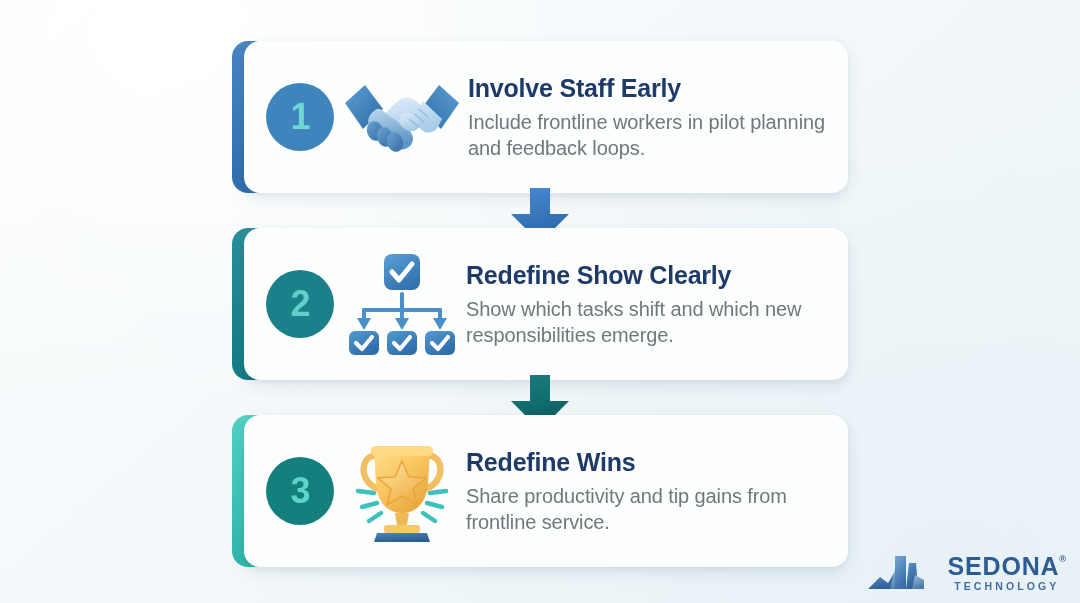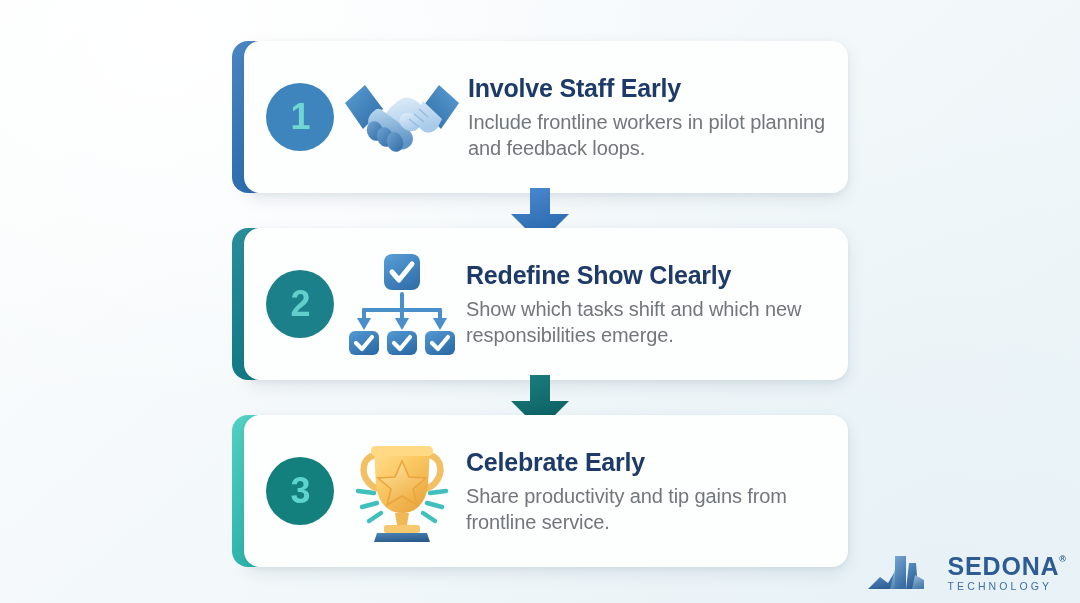--- a/index.html
+++ b/index.html
@@ -110,22 +110,22 @@
   .logo-text { line-height:1; }
   .logo-name {
     font-size:25px; font-weight:700; letter-spacing:.8px;
     color:#2c5c93; position:relative; display:inline-block;
   }
   .logo-reg {
     font-size:9px; vertical-align:top; position:relative; top:1px;
     color:#2c5c93; font-weight:700;
   }
   .logo-sub {
-    font-size:10.5px; font-weight:400; letter-spacing:3.1px;
-    color:#3f6ea3; margin-top:2px;
+    font-size:10.5px; font-weight:700; letter-spacing:3.1px;
+    color:#3f6ea3; margin-top:2px;text-align:center;
   }
 </style>
 </head>
 <body>
 
 <div class="stage">
 
   <div class="card card-1">
     <div class="accent accent-1"></div>
     <div class="card-body">
@@ -312,21 +312,21 @@
 
           <path d="M51,74 L65,74 L63,86 L53,86 Z" fill="#f0b954"></path>
 
           <rect x="40" y="86" width="36" height="8" rx="2.5" fill="#f6c96e"></rect>
 
           <path d="M33,94 L83,94 L86,103 L30,103 Z" fill="url(#baseG)"></path>
         </svg>
       </div>
 
       <div class="text-block">
-        <div class="headline">Celebrate Early</div>
+        <div class="headline">Redefine Wins</div>
         <div class="desc">Share productivity and tip gains from frontline service.</div>
       </div>
     </div>
   </div>
 
   <div class="logo">
     <div class="logo-mark">
       <svg width="56" height="40" viewBox="0 0 56 40">
         <defs>
           <linearGradient id="lgA" x1="0" y1="0" x2="0.4" y2="1">

